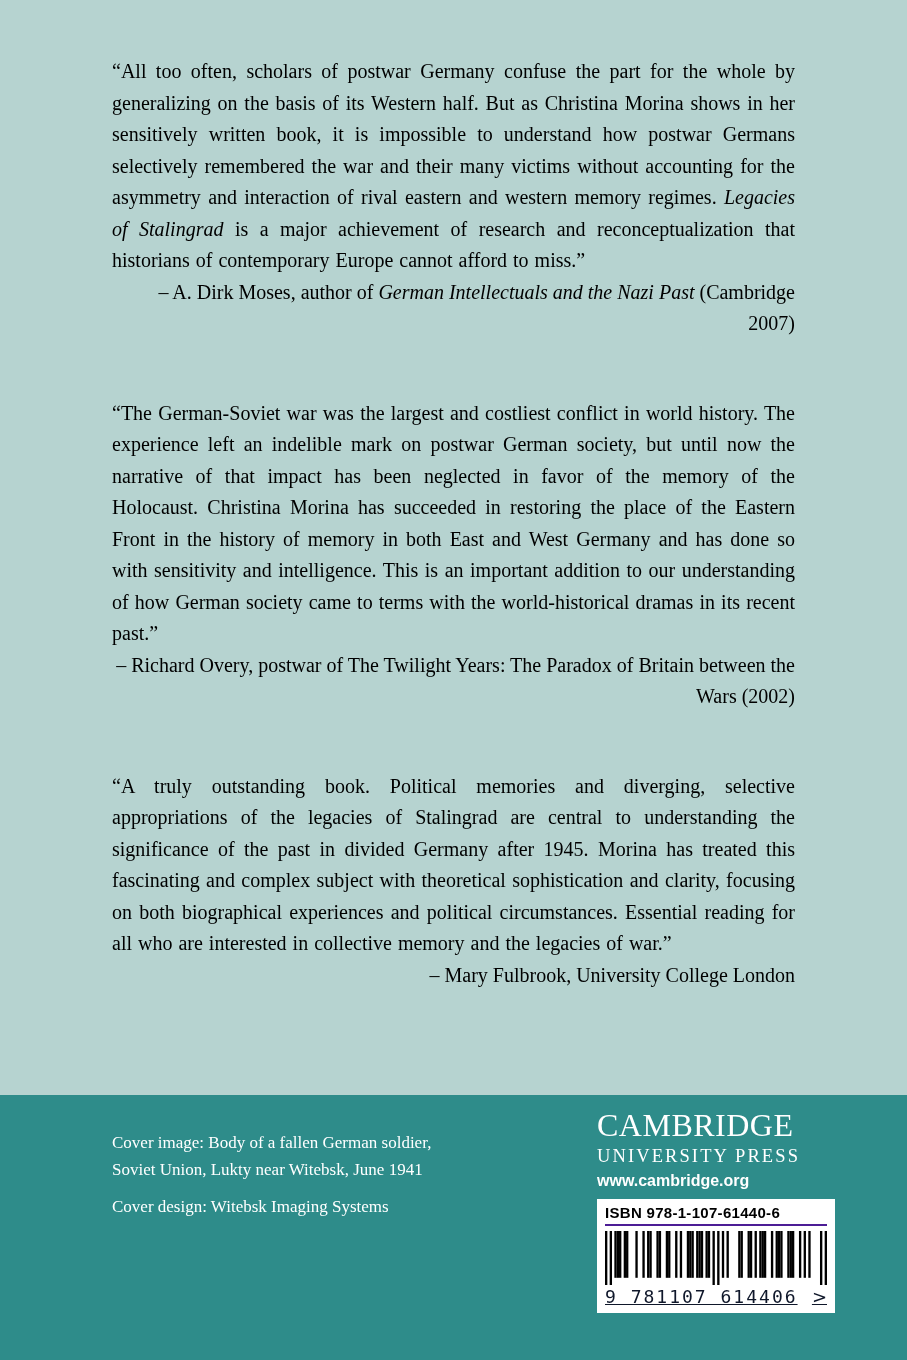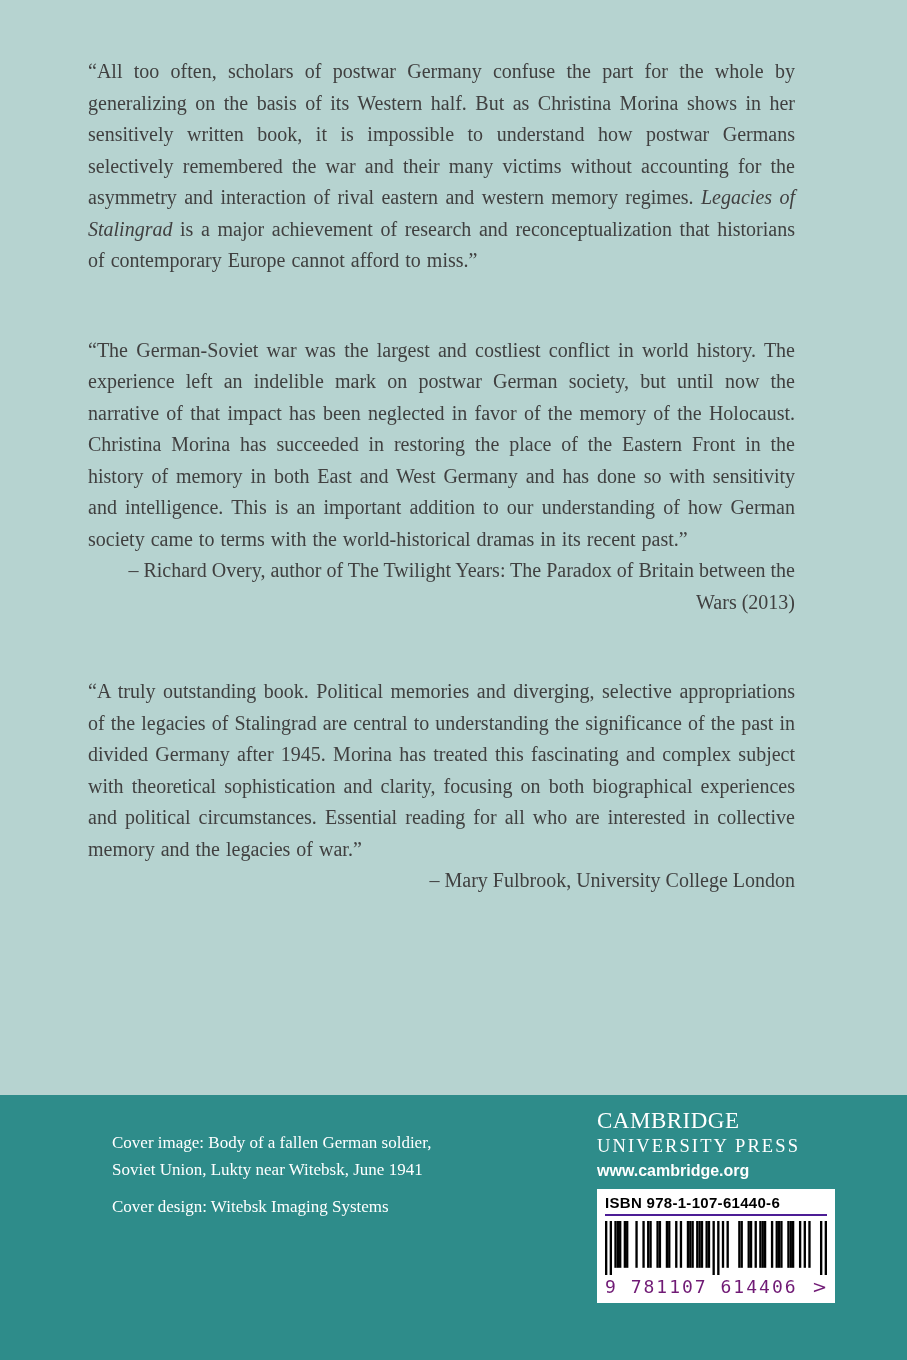--- a/index.html
+++ b/index.html
@@ -13,22 +13,22 @@
     background: #b6d3d0;
     display: flex;
     flex-direction: column;
     overflow: hidden;
     font-family: "Liberation Serif", serif;
   }
   
   .quotes {
     flex: 1 1 auto;
     overflow: hidden;
-    padding: 56px 112px 0 88px;
-    color: #404040;
+    padding: 56px 112px 0 112px;
+    color: #000000;
   }
   .quote {
     margin: 0 0 58px 0;
   }
   .quote:last-child { margin-bottom: 0; }
   .quote-text {
     margin: 0;
     font-size: 20px;
     line-height: 31.5px;
     text-align: justify;
@@ -58,21 +58,21 @@
     max-width: 420px;
   }
   .design-credit { margin-top: 10px; }
   .publisher {
     width: 238px;
     flex: 0 0 238px;
     display: flex;
     flex-direction: column;
   }
   .pub-name {
-    font-size: 23px;
+    font-size: 32px;
     line-height: 1.05;
     letter-spacing: 0.5px;
   }
   .pub-sub {
     font-size: 18.5px;
     letter-spacing: 2.1px;
     margin-top: 3px;
     white-space: nowrap;
   }
   .pub-url {
@@ -98,42 +98,44 @@
   .barcode-svg {
     display: block;
     width: 100%;
     height: 54px;
     margin-top: 5px;
   }
   .barcode-numbers {
     display: flex;
     justify-content: space-between;
     align-items: baseline;
-    color: #701a75;
+    color: #0f172a;
     font-family: "DejaVu Sans Mono", monospace;
     font-size: 18px;
     margin-top: 1px;
+    text-decoration: underline;
   }
   .bc-number { letter-spacing: 2px; }
   .bc-arrow  { font-family: "DejaVu Sans", sans-serif; font-size: 18px; }
 </style>
 </head>
 <body>
 
 <div class="cover">
 
   <div class="quotes">
 
     <div class="quote">
       <p class="quote-text"><span>“All too often, scholars of postwar Germany confuse the part for the whole by generalizing on the basis of its Western half. But as Christina Morina shows in her sensitively written book, it is impossible to understand how postwar Germans selectively remembered the war and their many victims without accounting for the asymmetry and interaction of rival eastern and western memory regimes. </span><span style="font-style: italic;">Legacies of Stalingrad</span><span> is a major achievement of research and reconceptualization that historians of contemporary Europe cannot afford to miss.”</span></p>
+      <p class="attribution"><span>– A. Dirk Moses, author of </span><span style="font-style: italic;">German Intellectuals and the Nazi Past</span><span> (Cambridge 2007)</span></p>
     </div>
 
     <div class="quote">
       <p class="quote-text"><span>“The German-Soviet war was the largest and costliest conflict in world history. The experience left an indelible mark on postwar German society, but until now the narrative of that impact has been neglected in favor of the memory of the Holocaust. Christina Morina has succeeded in restoring the place of the Eastern Front in the history of memory in both East and West Germany and has done so with sensitivity and intelligence. This is an important addition to our understanding of how German society came to terms with the world-historical dramas in its recent past.”</span></p>
-      <p class="attribution"><span>– Richard Overy, author of </span><span style="">The Twilight Years: The Paradox of Britain between the Wars</span><span> (2013)</span></p>
+      <p class="attribution"><span>– Richard Overy, postwar of </span><span style="">The Twilight Years: The Paradox of Britain between the Wars</span><span> (2002)</span></p>
     </div>
 
     <div class="quote">
       <p class="quote-text"><span>“A truly outstanding book. Political memories and diverging, selective appropriations of the legacies of Stalingrad are central to understanding the significance of the past in divided Germany after 1945. Morina has treated this fascinating and complex subject with theoretical sophistication and clarity, focusing on both biographical experiences and political circumstances. Essential reading for all who are interested in collective memory and the legacies of war.”</span></p>
       <p class="attribution"><span>– Mary Fulbrook, University College London</span></p>
     </div>
 
   </div>
 
   <div class="footer">

